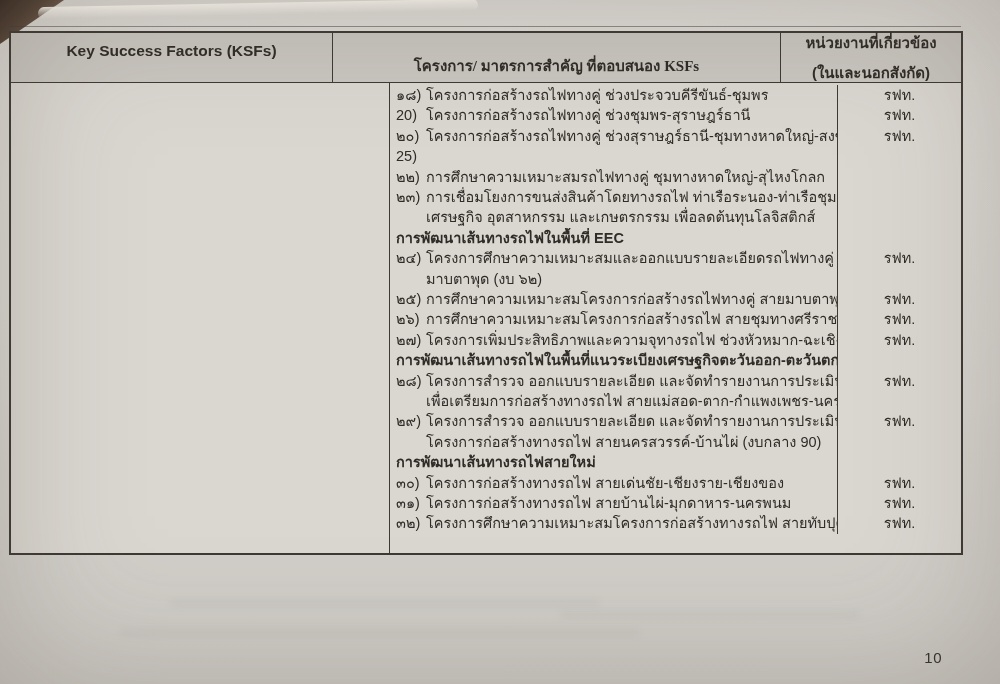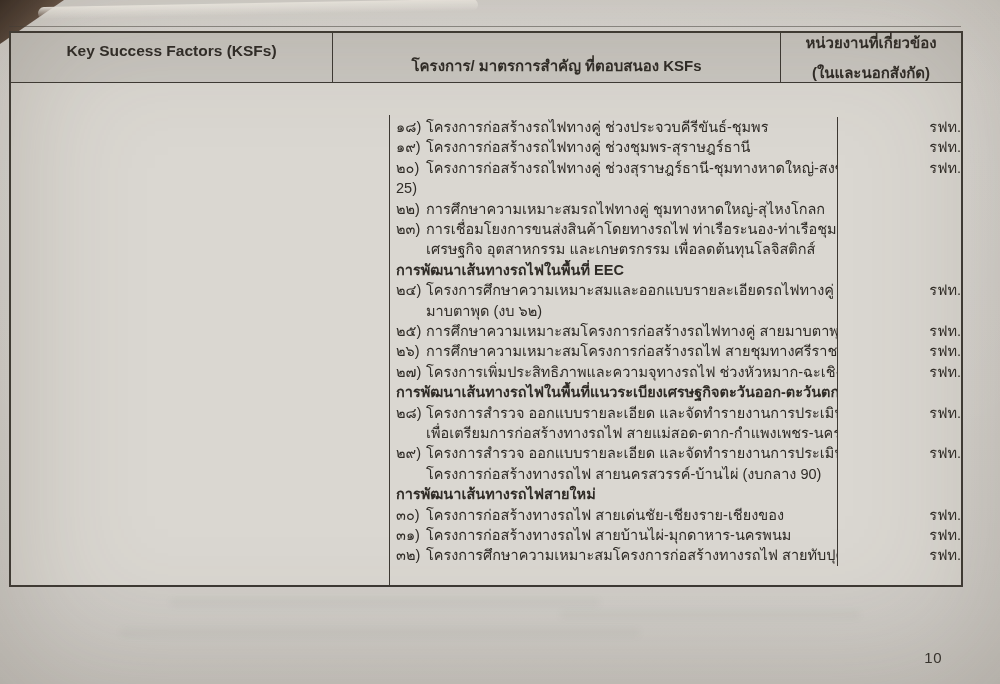--- a/index.html
+++ b/index.html
@@ -52,28 +52,28 @@
   .thead{
     display:flex;
     height:50px;
     background:var(--header-fill);
     border-bottom:1.5px solid var(--table-border);
     font-weight:bold;
     font-size:15px;
   }
   .th{display:flex;align-items:center;justify-content:center;text-align:center;}
   .th-ksf{width:322px;border-right:1.5px solid var(--table-border);padding-bottom:14px;font-size:15.5px;}
-  .th-proj{width:448px;border-right:1.5px solid var(--table-border);padding-top:16px;}
+  .th-proj{width:448px;border-right:1.5px solid var(--table-border);padding-top:16px;font-family:Liberation Serif, serif;}
   .th-org{flex:1;flex-direction:column;line-height:19px;justify-content:space-between;}
-  .tbody{display:flex;min-height:470px;margin-top:32px;}
+  .tbody{display:flex;min-height:470px;}
   .bcell-left{width:379px;border-right:1.5px solid var(--table-border);}
   .bcell-rows{flex:1;display:flex;flex-direction:column;padding-top:2px;}
   .trow{display:flex;}
   .cell-text{width:448px;border-right:1.5px solid var(--table-border);padding:0 4px 0 6px;overflow:hidden;}
-  .cell-agency{flex:1;text-align:right;line-height:20.4px;}
+  .cell-agency{flex:1;text-align:center;line-height:20.4px;}
   .line{display:flex;white-space:nowrap;line-height:20.4px;height:20.4px;}
   .line .num{flex:0 0 30px;}
   .line.cont{padding-left:30px;}
   .trow.section .line{font-weight:bold;}
 
   .page-number{
     position:absolute;top:649px;right:58px;
     font-size:15px;color:#33302b;letter-spacing:.5px;text-align:center;
   }
 </style>
@@ -101,21 +101,21 @@
             <div class="line">
               <span class="num">๑๘)</span>
               <span>โครงการก่อสร้างรถไฟทางคู่ ช่วงประจวบคีรีขันธ์-ชุมพร</span>
             </div>
           </div>
     <div class="cell-agency">รฟท.</div>
   </div>
         <div class="trow">
     <div class="cell-text">
             <div class="line">
-              <span class="num">๑๙)</span>
+              <span class="num">20)</span>
               <span>โครงการก่อสร้างรถไฟทางคู่ ช่วงชุมพร-สุราษฎร์ธานี</span>
             </div>
           </div>
     <div class="cell-agency">รฟท.</div>
   </div>
         <div class="trow">
     <div class="cell-text">
             <div class="line">
               <span class="num">๒๐)</span>
               <span>โครงการก่อสร้างรถไฟทางคู่ ช่วงสุราษฎร์ธานี-ชุมทางหาดใหญ่-สงขลา</span>

